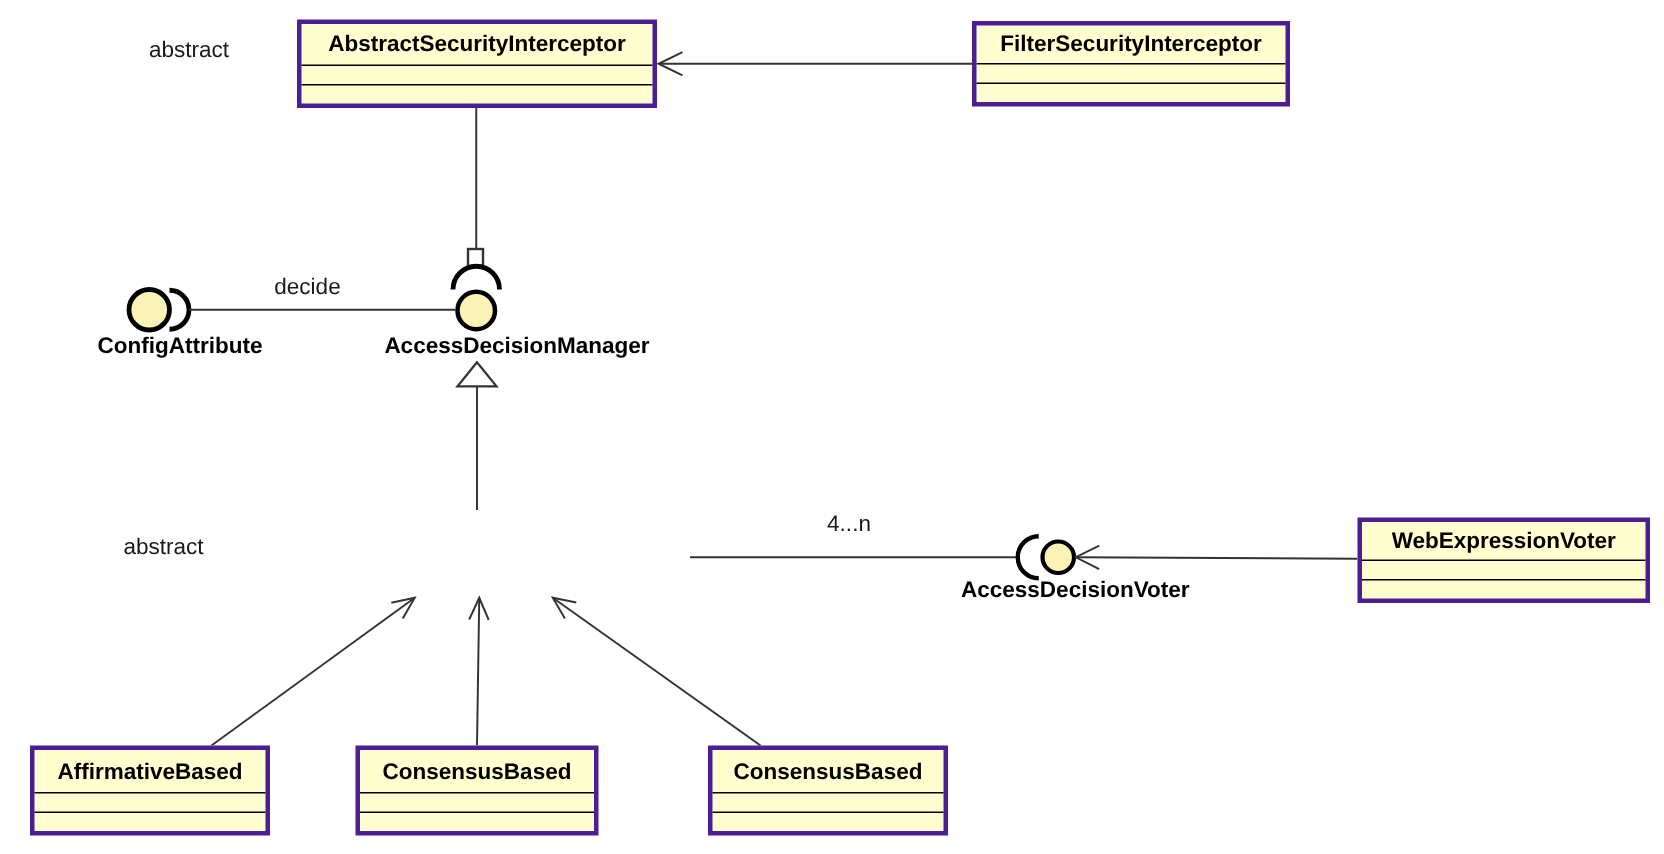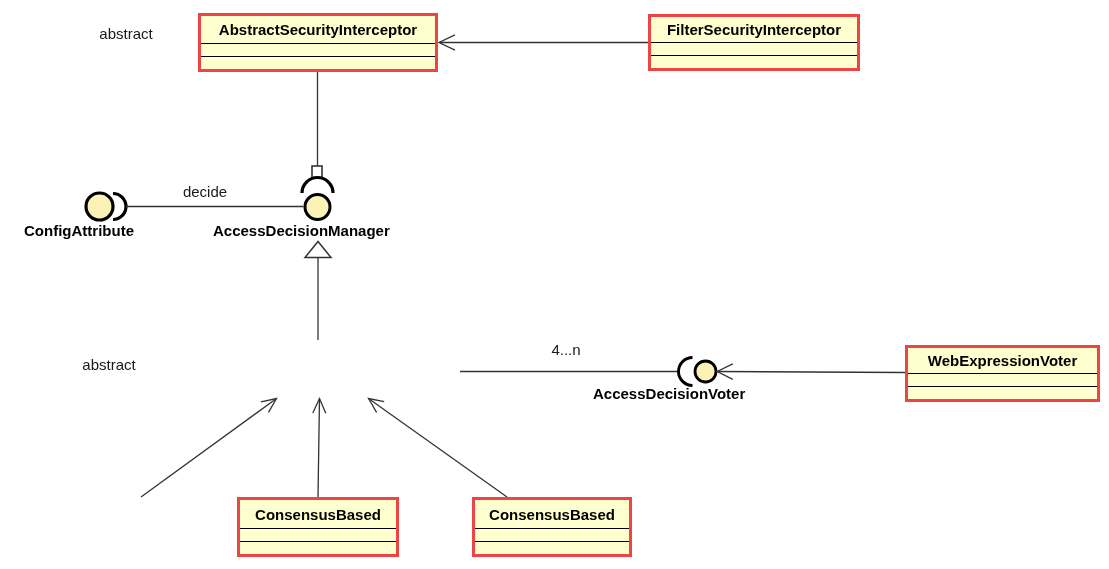--- a/index.html
+++ b/index.html
@@ -2,33 +2,33 @@
 <html><head>
 <meta charset="utf-8">
 <style>
   html,body{margin:0;padding:0;background:#ffffff;}
   #canvas{
     position:relative;width:1109px;height:569px;background:#ffffff;overflow:hidden;
     font-family:"Liberation Sans", sans-serif;color:#000;
   }
   #edges{position:absolute;left:0;top:0;width:1109px;height:569px;}
   .uml-class{
-    position:absolute;box-sizing:border-box;border:3px solid #ef4444;background:#FEFECE;
+    position:absolute;box-sizing:border-box;border:3px solid #4c1d95;background:#FEFECE;
     display:flex;flex-direction:column;
   }
   .uml-class-title{
     flex:1;display:flex;align-items:center;justify-content:center;
     font-weight:bold;font-size:15px;white-space:nowrap;letter-spacing:0px;
   }
   .uml-compartment{height:12px;border-top:1px solid #000;}
   .free-label{
     position:absolute;font-size:15px;color:#1a1a1a;text-align:center;white-space:nowrap;
   }
   .iface-label{
-    position:absolute;font-size:15px;font-weight:bold;color:#000;text-align:left;white-space:nowrap;
+    position:absolute;font-size:15px;font-weight:bold;color:#000;text-align:right;white-space:nowrap;
   }
 </style>
 </head>
 <body>
 
 <div id="canvas">
 
   <svg id="edges" viewBox="0 0 1109 569" xmlns="http://www.w3.org/2000/svg">
 
     <line x1="648" y1="42.5" x2="440" y2="42.5" stroke="#333" stroke-width="1.3"></line>
@@ -75,20 +75,25 @@
     <div class="uml-compartment"></div>
   </div>
 
 
   <div class="uml-class" style="left:905px;top:345px;width:195px;height:57px;text-align:right;">
     <div class="uml-class-title">WebExpressionVoter</div>
     <div class="uml-compartment"></div>
     <div class="uml-compartment"></div>
   </div>
 
+  <div class="uml-class" style="left:20px;top:497px;width:160px;height:60px;">
+    <div class="uml-class-title">AffirmativeBased</div>
+    <div class="uml-compartment"></div>
+    <div class="uml-compartment"></div>
+  </div>
 
   <div class="uml-class" style="left:237px;top:497px;width:162px;height:60px;">
     <div class="uml-class-title">ConsensusBased</div>
     <div class="uml-compartment"></div>
     <div class="uml-compartment"></div>
   </div>
 
   <div class="uml-class" style="left:472px;top:497px;width:160px;height:60px;">
     <div class="uml-class-title">ConsensusBased</div>
     <div class="uml-compartment"></div>

